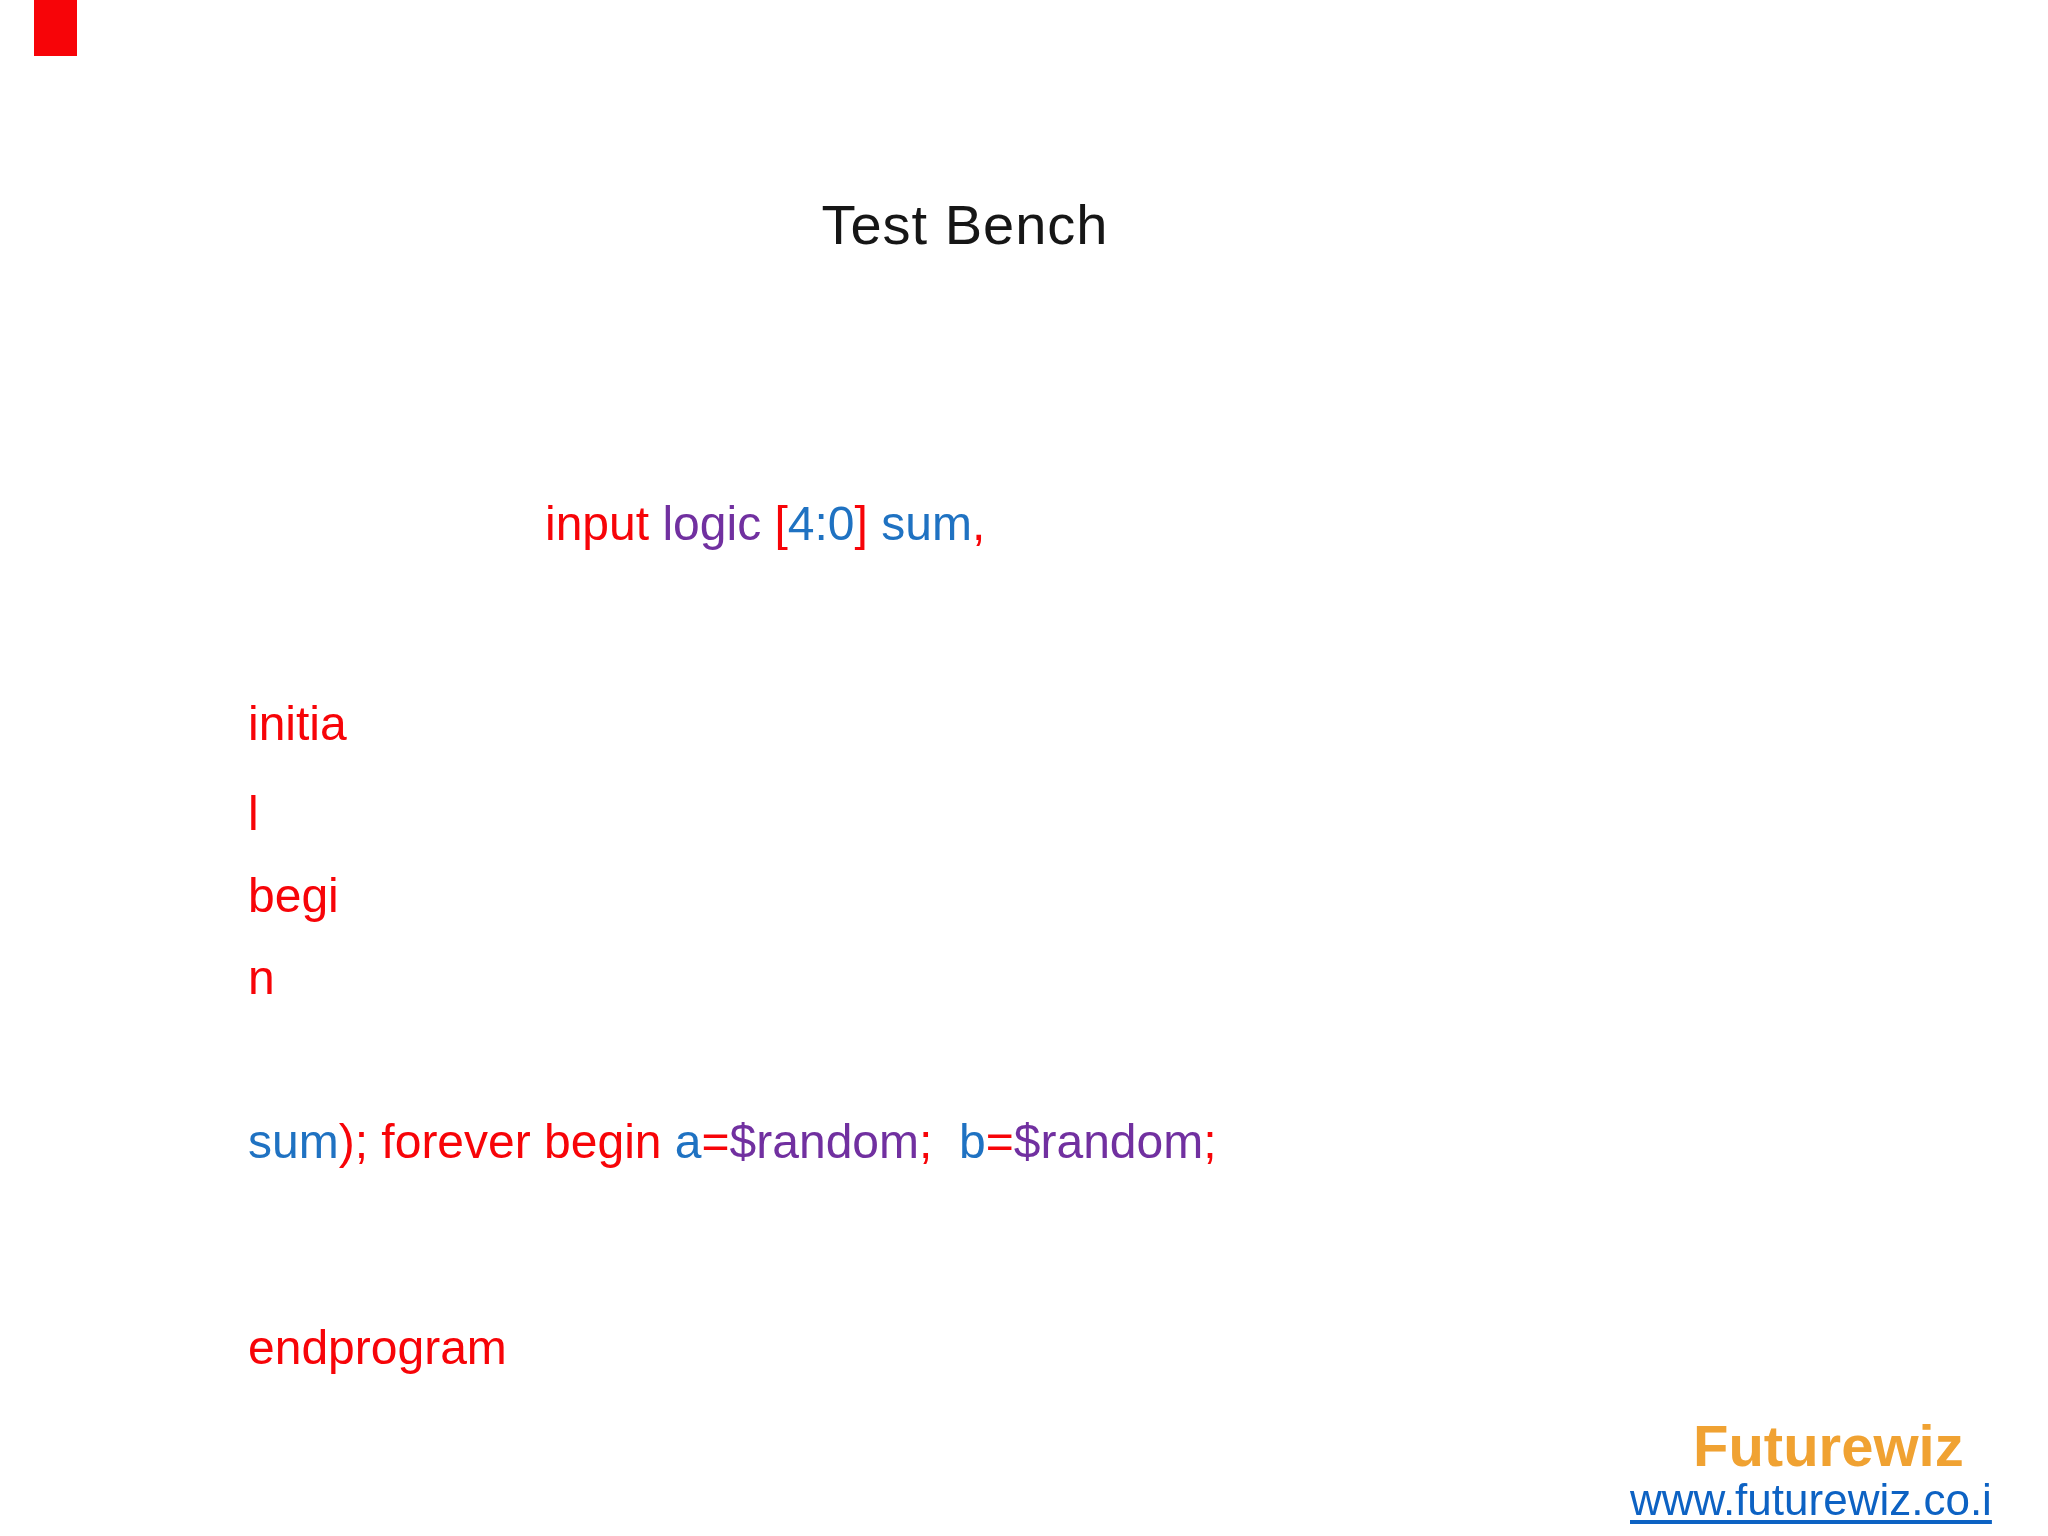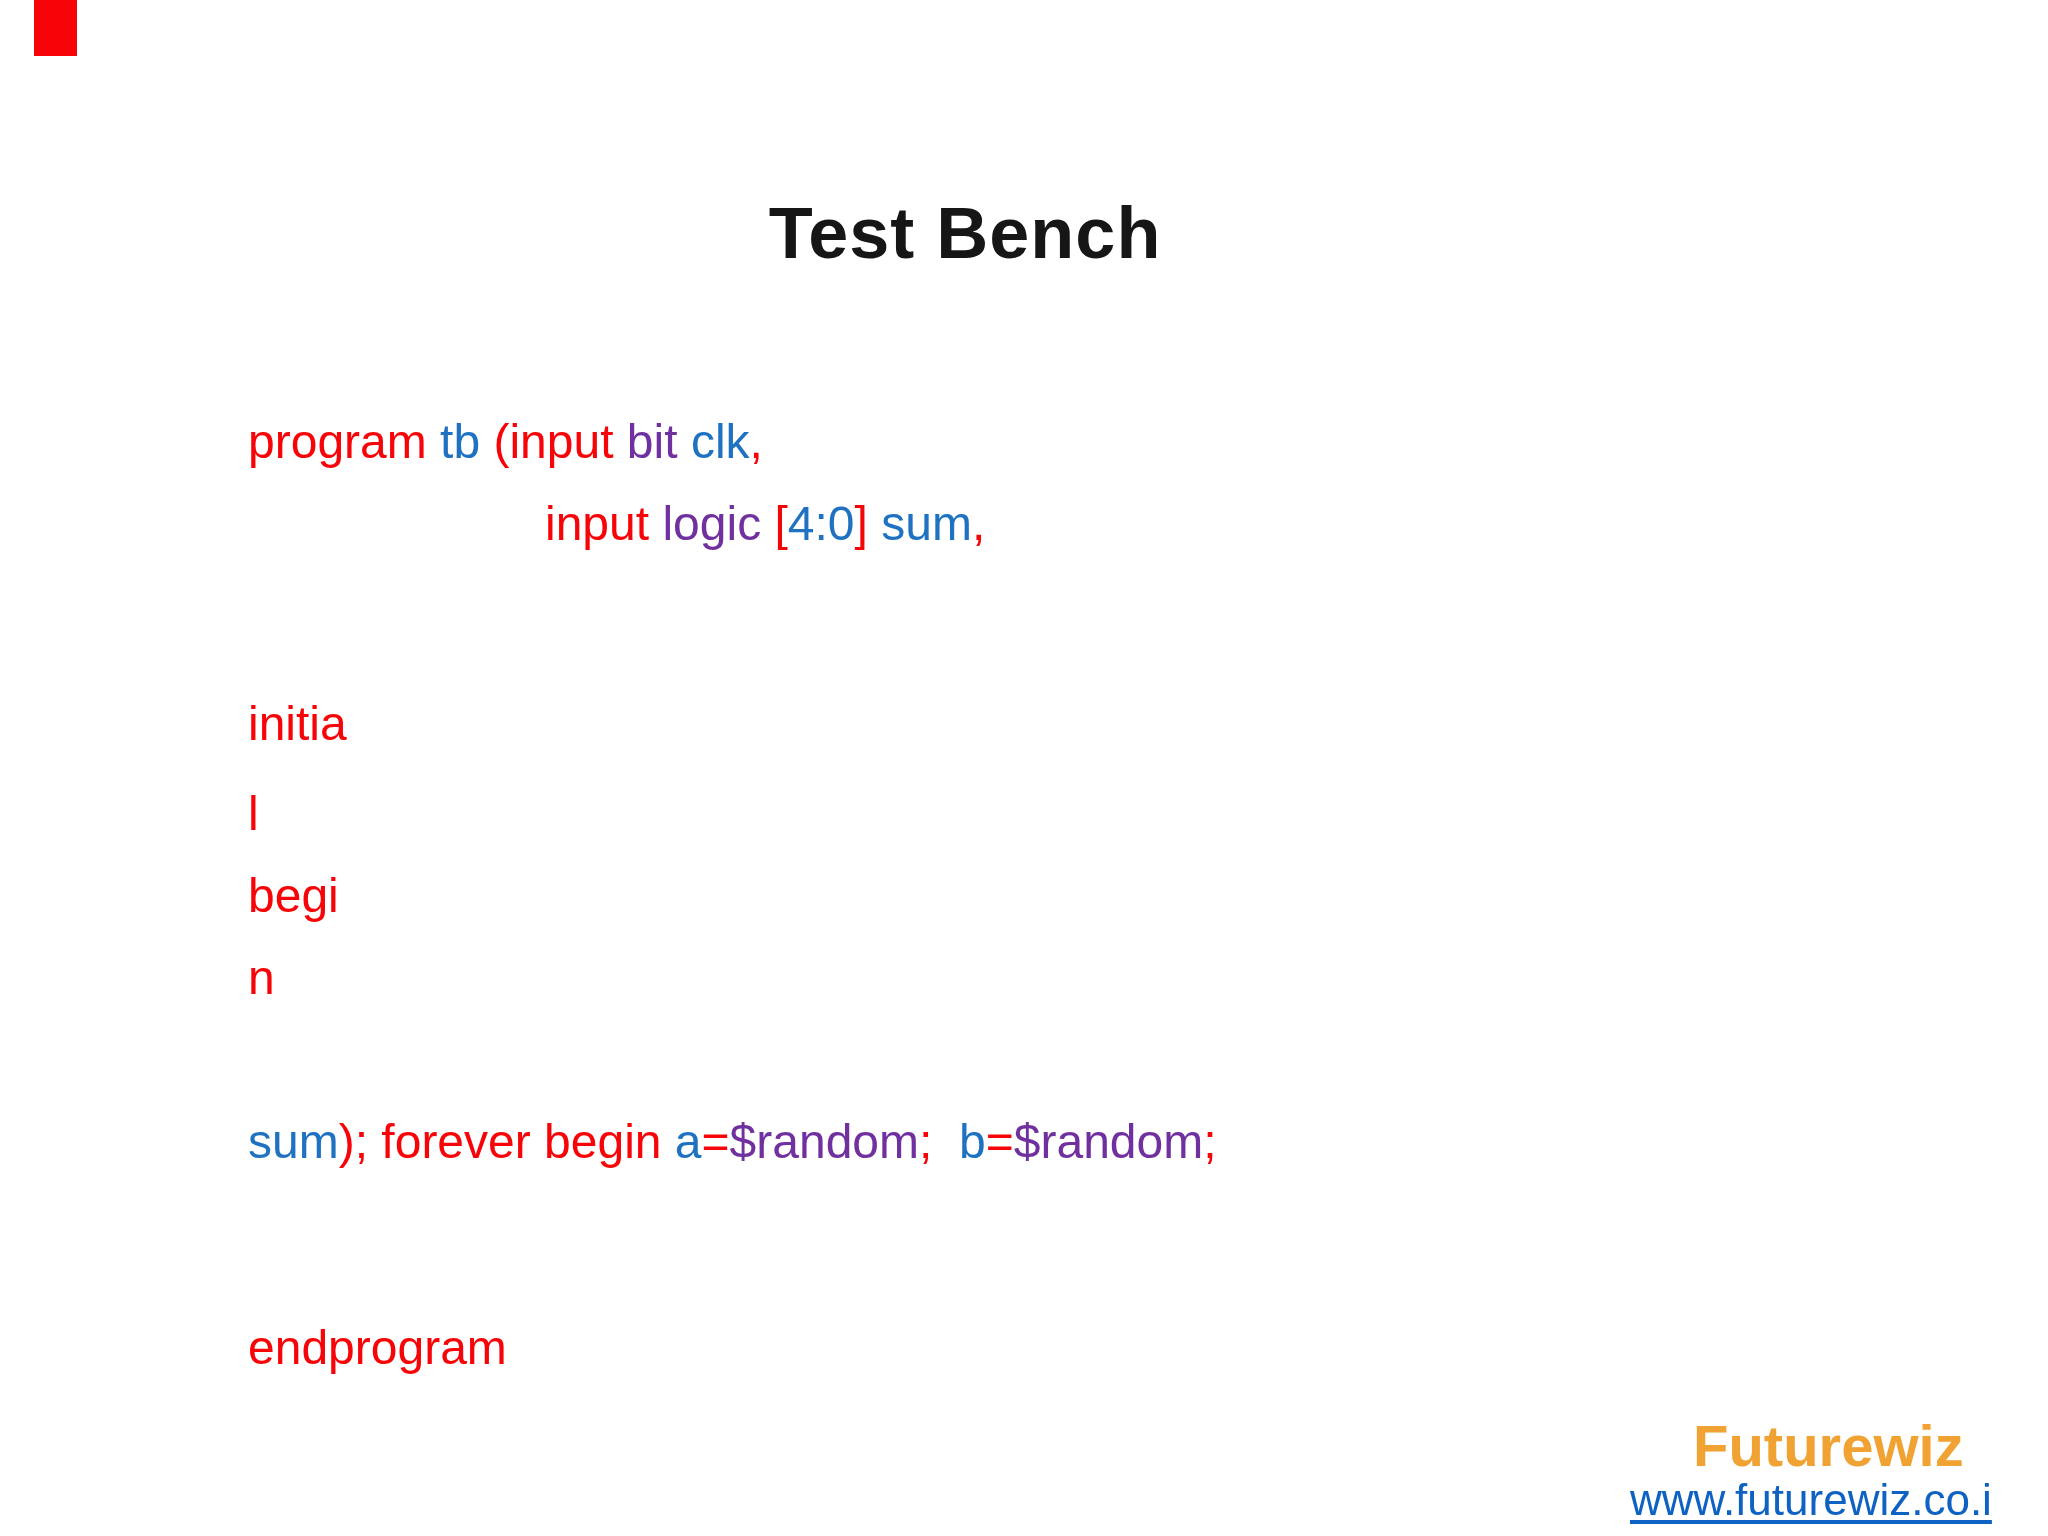--- a/index.html
+++ b/index.html
@@ -15,22 +15,22 @@
     position:absolute;
     left:34px; top:0;
     width:43px; height:56px;
     background:var(--red);
   }
   .title{
     position:absolute;
     top:192px; left:0;
     width:1930px;
     text-align:center;
-    font-size:72px;
-    font-weight:700;
+    font-size:56px;
+    font-weight:400;
     letter-spacing:1px;
     color:var(--title);
   }
   .code-line{
     position:absolute;
     left:248px;
     white-space:pre;
     font-size:48px;
     line-height:60px;
     color:var(--red);
@@ -65,21 +65,20 @@
 </style>
 </head>
 <body>
 
 <div class="slide">
 
   <div class="corner-mark"></div>
 
   <div class="title">Test Bench</div>
 
-  <div class="code-line" style="top:412px"><span class="c-red">program </span><span class="c-blue">tb </span><span class="c-red">(input </span><span class="c-purple">bit </span><span class="c-blue">clk</span><span class="c-red">,</span></div>
   <div class="code-line indent" style="top:494px"><span class="c-red">input </span><span class="c-purple">logic </span><span class="c-red">[</span><span class="c-blue">4:0</span><span class="c-red">] </span><span class="c-blue">sum</span><span class="c-red">,</span></div>
   <div class="code-line" style="top:694px"><span class="c-red">initia</span></div>
   <div class="code-line" style="top:784px"><span class="c-red">l</span></div>
   <div class="code-line" style="top:866px"><span class="c-red">begi</span></div>
   <div class="code-line" style="top:948px"><span class="c-red">n</span></div>
   <div class="code-line" style="top:1112px"><span class="c-blue">sum</span><span class="c-red">); forever begin </span><span class="c-blue">a</span><span class="c-red">=</span><span class="c-purple">$random</span><span class="c-red">;  </span><span class="c-blue">b</span><span class="c-red">=</span><span class="c-purple">$random</span><span class="c-red">;</span></div>
   <div class="code-line" style="top:1318px"><span class="c-red">endprogram</span></div>
 
   <div class="brand">Futurewiz</div>
 

